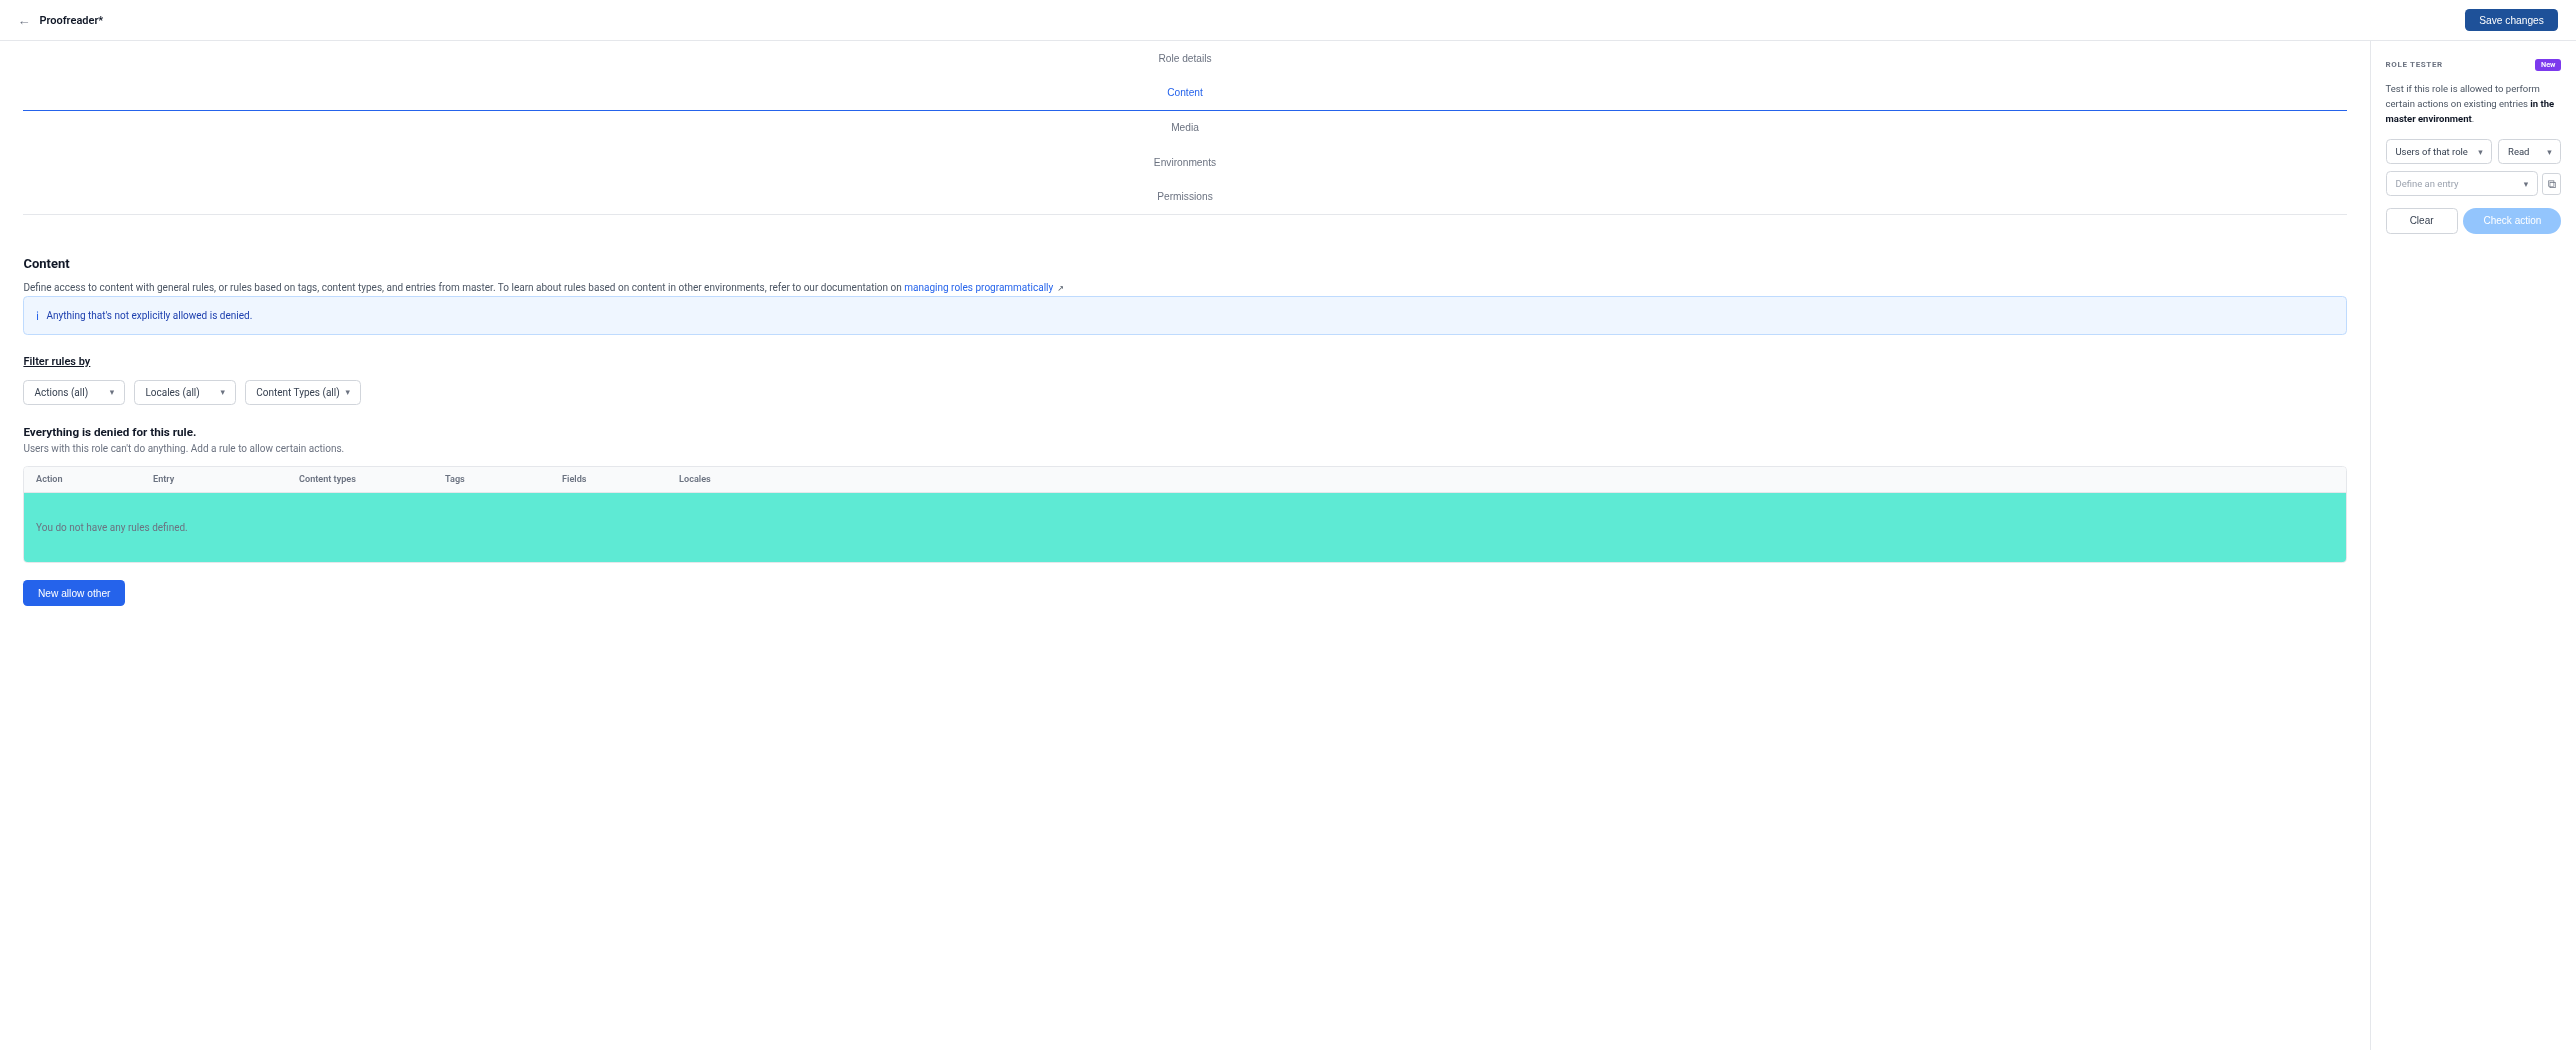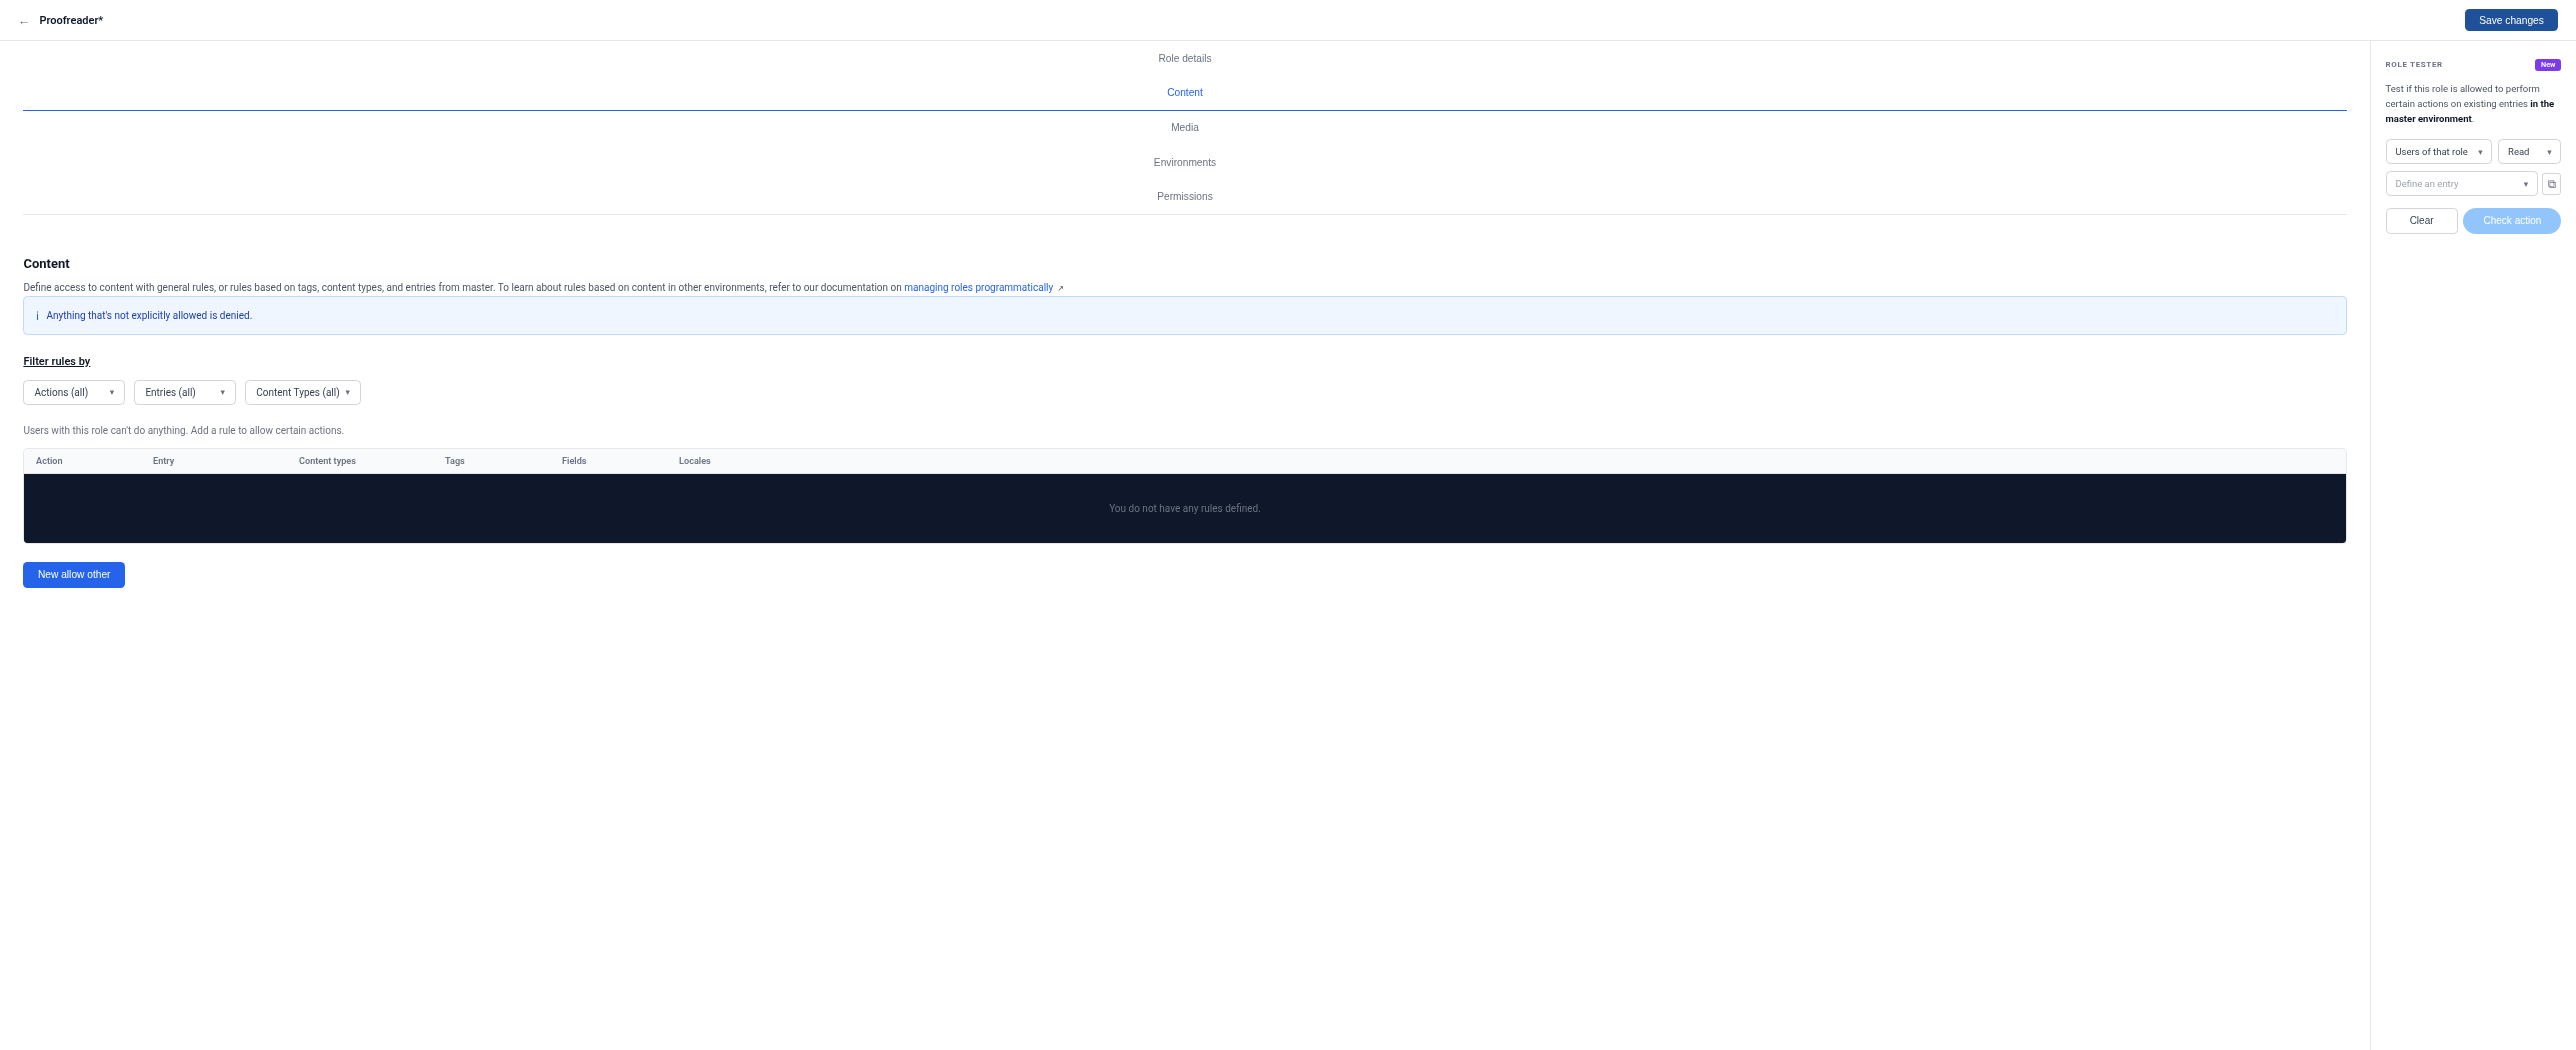--- a/index.html
+++ b/index.html
@@ -189,24 +189,24 @@
       padding: 7.3px 11.7px;
     }
     .table-header-cell {
       font-size: 9.1px;
       font-weight: 600;
       color: #6b7280;
       text-transform: none;
     }
     .table-empty {
       padding: 29px 11.7px;
-      text-align: center;
-      color: #6b7280;
-      font-size: 10px;
-      background: #0f172a;
+      text-align: left;
+      color: #6b7280;
+      font-size: 10px;
+      background: #5eead4;
     }
 
     
     .new-rule-btn {
       background: #2563eb;
       color: #fff;
       border: none;
       border-radius: 4.4px;
       padding: 7.3px 14.6px;
       font-size: 10.2px;
@@ -382,30 +382,31 @@
       </div>
 
       
       <div class="filter-title">Filter rules by</div>
       <div class="filter-row">
         <div class="filter-select">
           <span>Actions (all)</span>
           <span class="chevron">▾</span>
         </div>
         <div class="filter-select">
-          <span>Entries (all)</span>
+          <span>Locales (all)</span>
           <span class="chevron">▾</span>
         </div>
         <div class="filter-select">
           <span>Content Types (all)</span>
           <span class="chevron">▾</span>
         </div>
       </div>
 
       
+      <div class="denied-title">Everything is denied for this rule.</div>
       <div class="denied-subtitle">Users with this role can't do anything. Add a rule to allow certain actions.</div>
 
       
       <div class="rules-table">
         <div class="table-header">
           <span class="table-header-cell">Action</span>
           <span class="table-header-cell">Entry</span>
           <span class="table-header-cell">Content types</span>
           <span class="table-header-cell">Tags</span>
           <span class="table-header-cell">Fields</span>

